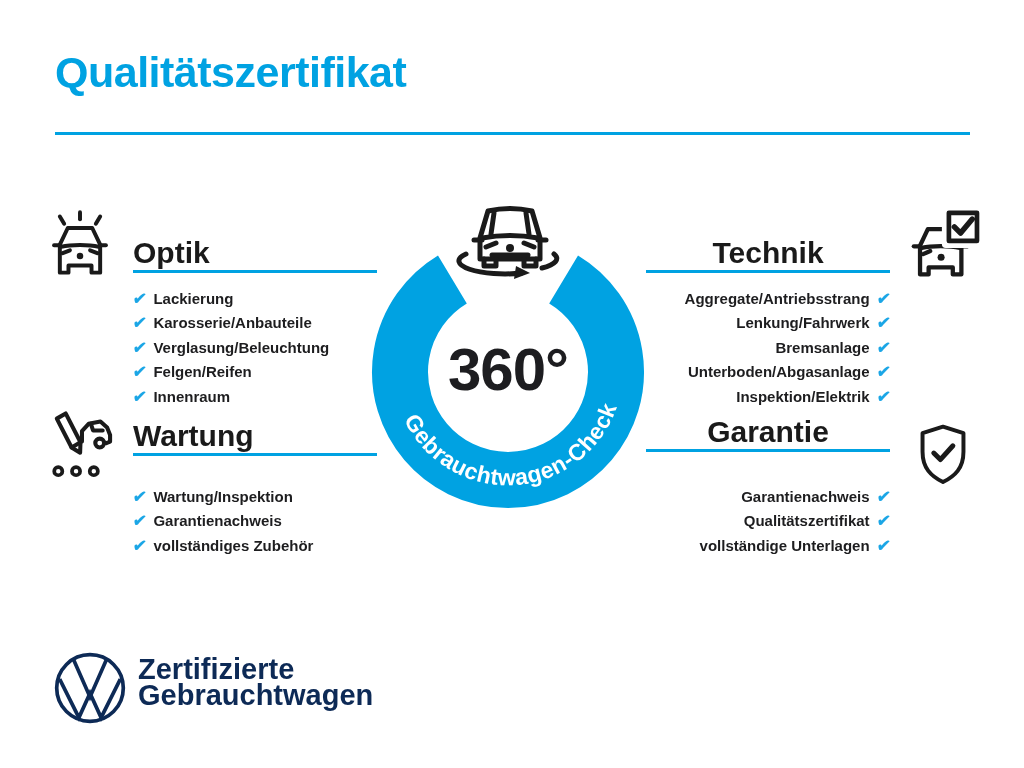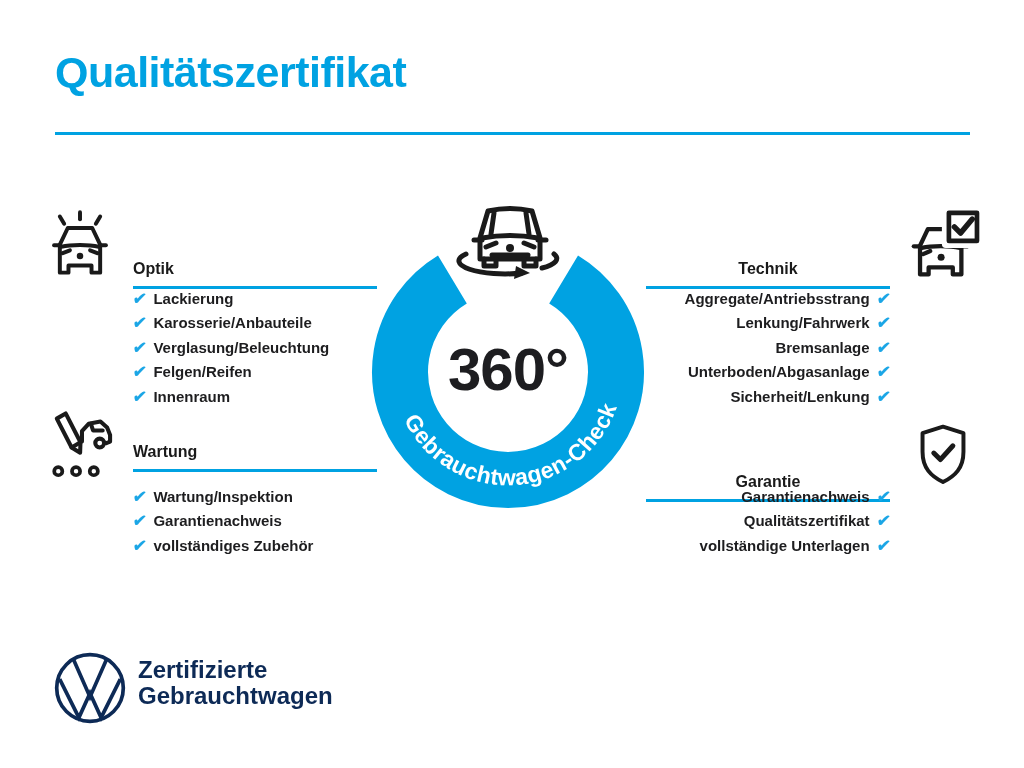--- a/index.html
+++ b/index.html
@@ -16,21 +16,21 @@
   }
   .header-rule {
     position:absolute; left:55px; top:132px; width:915px; height:3px;
     background:#00a2e2;
   }
   
   .section { position:absolute; width:244px; }
   .section.left  { text-align:left; }
   .section.right { text-align:center; }
   .section h2 {
-    font-size:16px; font-weight:bold; color:#1a1a1a; line-height:26px;margin-top:16px;
+    font-size:30px; font-weight:bold; color:#1a1a1a; line-height:26px;
   }
   .underline { margin-top:4px; height:3px; background:#00a2e2; width:100%; }
   .list { position:absolute; width:244px; }
   .item { height:24.5px; display:flex; align-items:center; gap:7px;
           font-size:15px; font-weight:bold; color:#1d1d1f; }
   .list.left  .item { justify-content:flex-start; }
   .list.right .item { justify-content:flex-end; }
   .check { color:#1ba6e6; font-size:16px; font-weight:bold; transform:skewX(-8deg); }
   
   .icon { position:absolute; }
@@ -40,21 +40,21 @@
   #rotate-car { position:absolute; left:450px; top:196px; width:122px; height:104px; }
   .degree-label {
     position:absolute; left:418px; top:336px; width:180px;
     text-align:center; font-size:60px; line-height:68px; font-weight:bold;
     color:#1d1d20; letter-spacing:-1px;
   }
   
   #vw-logo { position:absolute; left:53px; top:651px; width:74px; height:74px; }
   .brand-text {
     position:absolute; left:138px; top:657px;
-    font-size:24px; line-height:25.5px; font-weight:bold; color:#0d2a56;
+    font-size:29px; line-height:25.5px; font-weight:bold; color:#0d2a56;
   }
 </style>
 </head>
 <body>
 
 <div id="stage">
 
   <div class="page-title">Qualitätszertifikat</div>
   <div class="header-rule"></div>
 
@@ -201,32 +201,32 @@
         <span>Bremsanlage</span>
         <span class="check">✔</span>
       </div>
 
       <div class="item">
         <span>Unterboden/Abgasanlage</span>
         <span class="check">✔</span>
       </div>
 
       <div class="item">
-        <span>Sicherheit/Lenkung</span>
+        <span>Inspektion/Elektrik</span>
         <span class="check">✔</span>
       </div>
     </div>
 
   <div class="icon" style="left:910px; top:415px; width:66px; height:80px;">
     <svg viewBox="0 0 100 100" fill="none" stroke="#1a1a1a" stroke-width="6" stroke-linecap="round" stroke-linejoin="round">
       <path d="M50,7 L81,17 L81,45 C81,70 68,82 50,91 C32,82 19,70 19,45 L19,17 Z"></path>
       <path d="M36,47 L46,57 L65,36" stroke-width="7.5"></path>
     </svg>
   </div>
-  <div class="section right" style="left:646px; top:453px;">
+  <div class="section right" style="left:646px; top:419px;">
     <h2>Garantie</h2>
     <div class="underline"></div>
   </div>
   <div class="list right" style="left:646px; top:484px;">
 
       <div class="item">
         <span>Garantienachweis</span>
         <span class="check">✔</span>
       </div>
 

